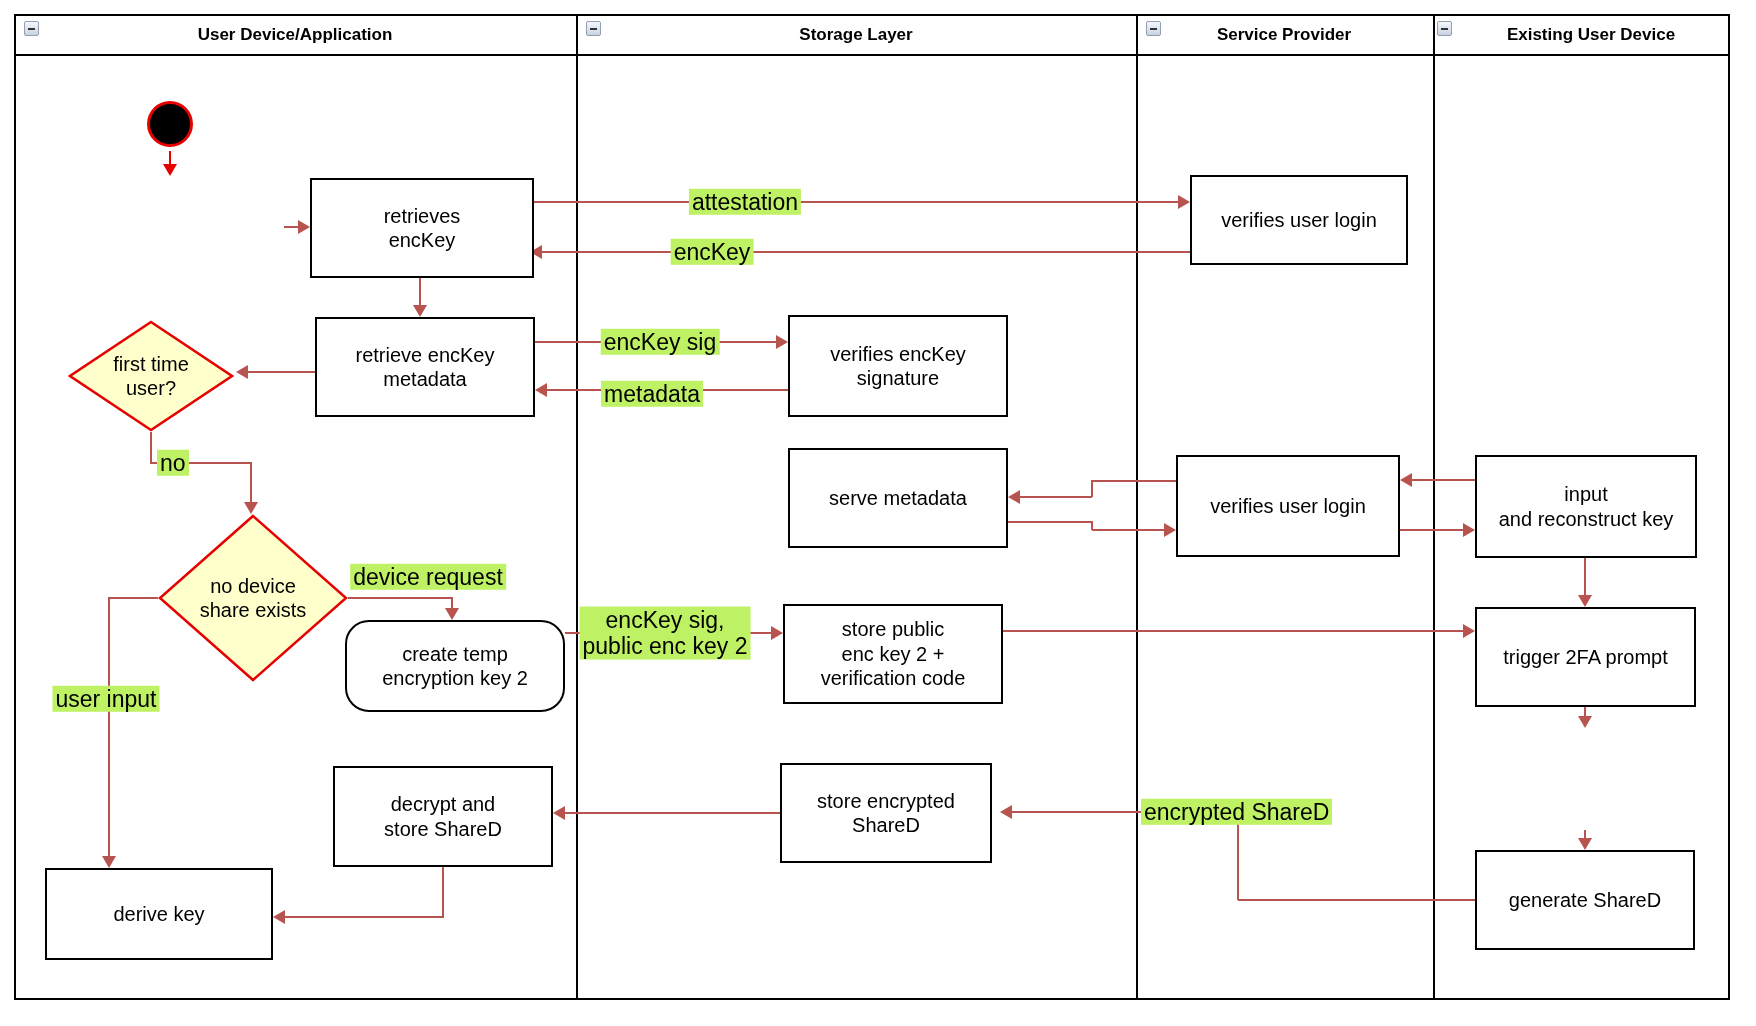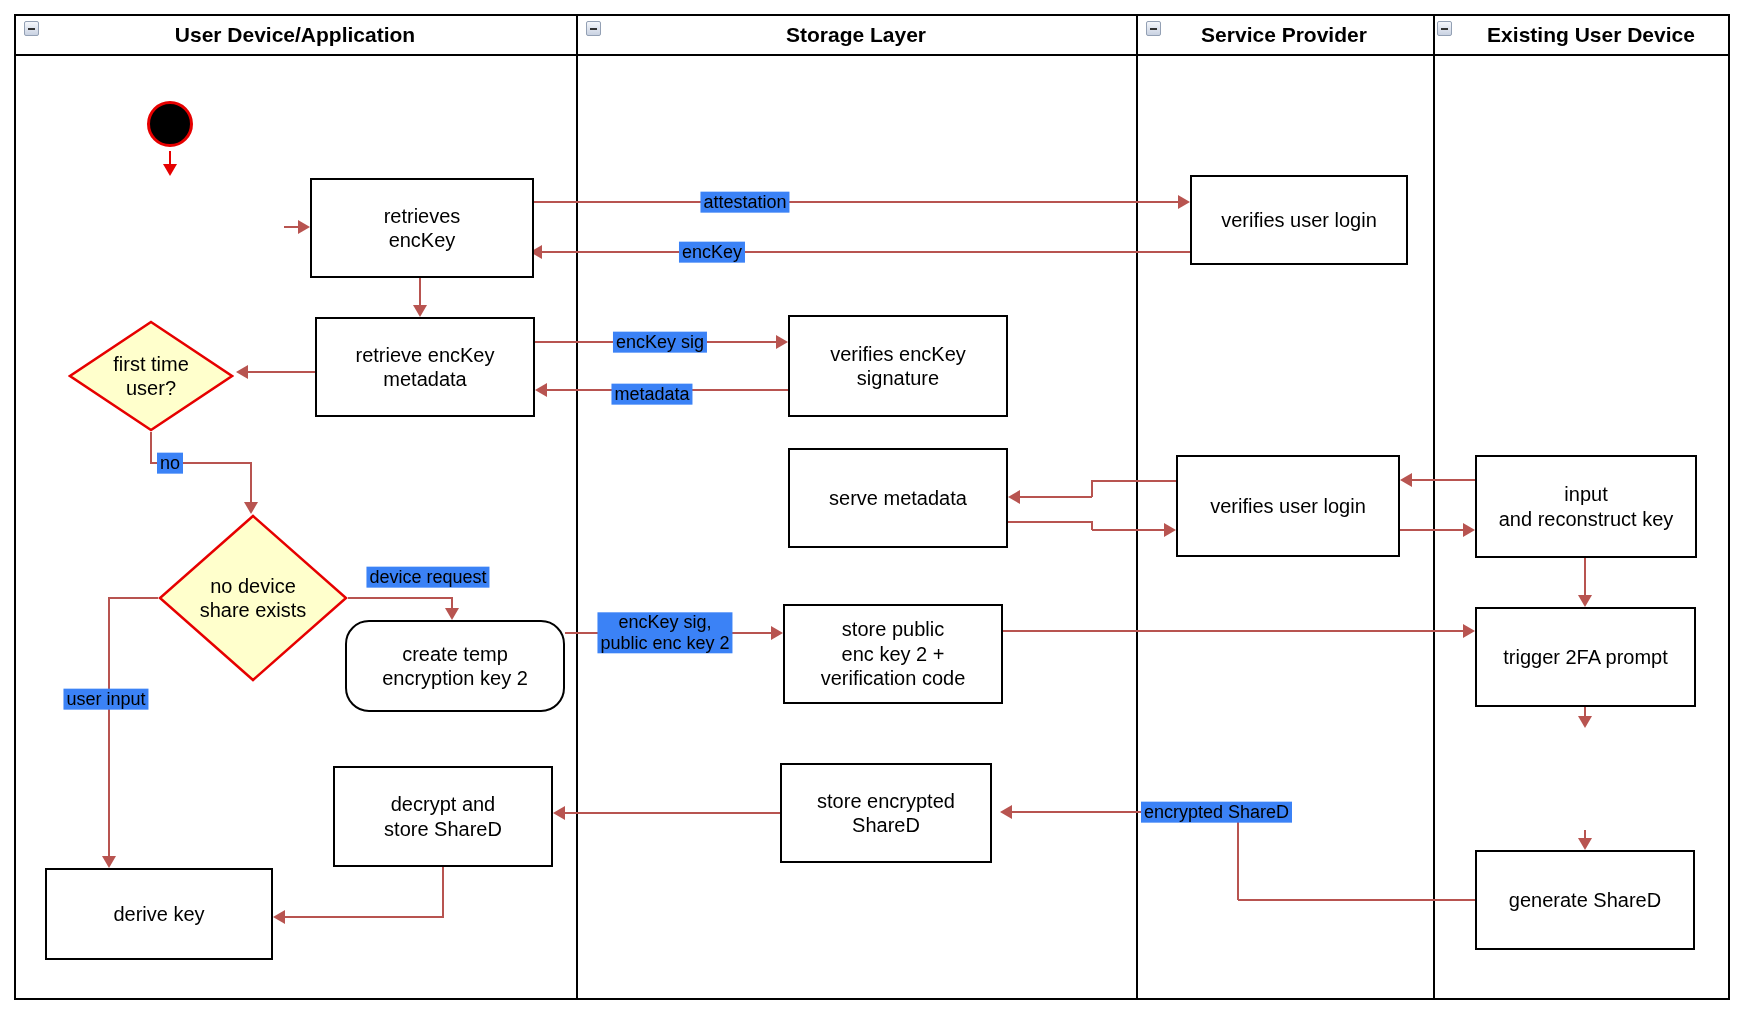--- a/index.html
+++ b/index.html
@@ -4,21 +4,21 @@
 <style>
   html,body{margin:0;padding:0;background:#ffffff;}
   #stage{
     position:relative;width:1756px;height:1026px;background:#ffffff;overflow:hidden;
     font-family:"Liberation Sans", sans-serif;color:#000;
   }
   .frame{position:absolute;left:14px;top:14px;width:1716px;height:986px;
     border:2px solid #000;box-sizing:border-box;background:#fff;}
   .laneline{position:absolute;background:#000;}
   .lanetitle{position:absolute;top:22px;height:26px;line-height:26px;text-align:center;
-    font-weight:bold;font-size:21px;white-space:nowrap;}
+    font-weight:bold;font-size:17px;white-space:nowrap;}
   .collapse{position:absolute;width:15px;height:15px;border:1px solid #93a0b4;border-radius:2px;
     background:linear-gradient(#f5f7fb,#c9d2e2);box-sizing:border-box;}
   .collapse .bar{position:absolute;left:3px;top:6px;width:7px;height:2px;background:#333;}
   .node{position:absolute;background:#fff;border:2px solid #000;box-sizing:border-box;
     display:flex;align-items:center;justify-content:center;text-align:center;
     font-size:20px;line-height:1.22;white-space:pre-line;}
   .startnode{position:absolute;width:46px;height:46px;border-radius:50%;
     background:#000;border:3px solid #e60000;box-sizing:border-box;}
   .dnode{position:absolute;}
   .dnode svg{position:absolute;left:0;top:0;}
@@ -26,21 +26,21 @@
     display:flex;align-items:center;justify-content:center;text-align:center;
     font-size:20px;line-height:1.22;white-space:pre-line;}
   .h,.v{position:absolute;background:#B85450;}
   .h{height:2px;} .v{width:2px;}
   .red{background:#e60000;}
   .tr,.tl,.td{position:absolute;width:0;height:0;}
   .tr{border-top:7px solid transparent;border-bottom:7px solid transparent;border-left:12px solid #B85450;}
   .tl{border-top:7px solid transparent;border-bottom:7px solid transparent;border-right:12px solid #B85450;}
   .td{border-left:7px solid transparent;border-right:7px solid transparent;border-top:12px solid #B85450;}
   .td.redt{border-top-color:#e60000;}
-  .elabel{position:absolute;font-size:18px;line-height:1.15;background:#3b82f6;
+  .elabel{position:absolute;font-size:23px;line-height:1.15;background:#bef264;
     padding:0 3px;white-space:pre-line;z-index:5;}
   .ctr{transform:translate(-50%,-50%);text-align:center;}
   .vctr{transform:translateY(-50%);}
 </style>
 </head>
 <body>
 
 <div id="stage">
 
   <div class="frame"></div>

